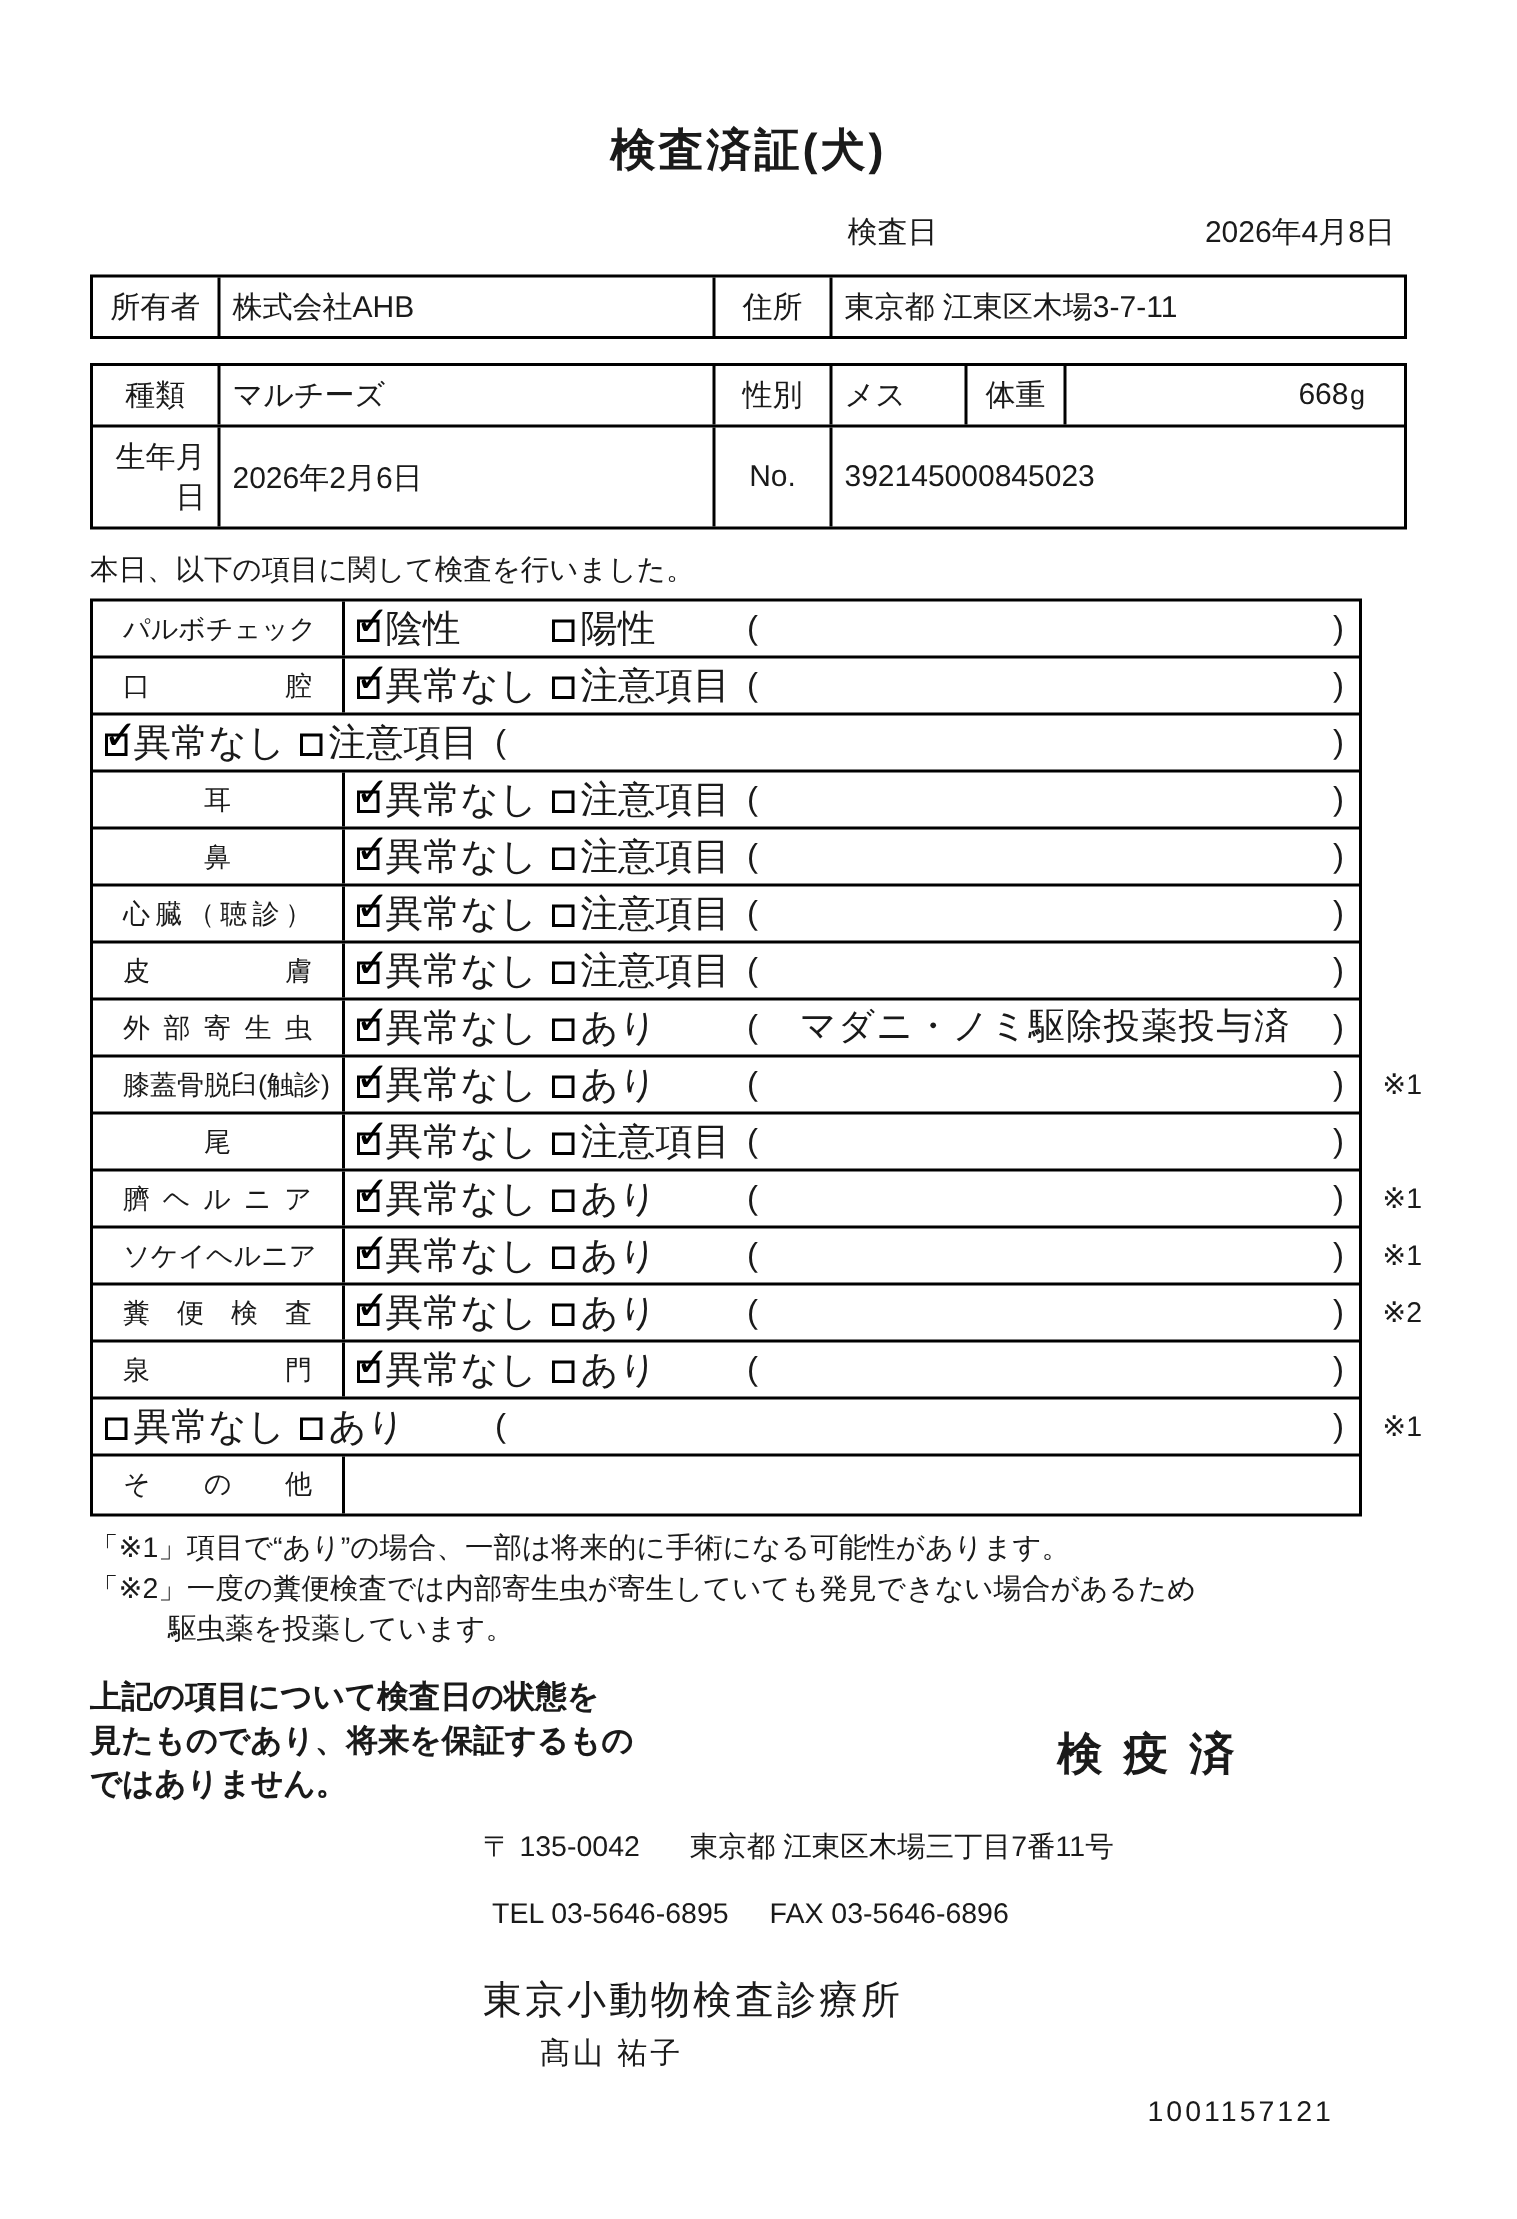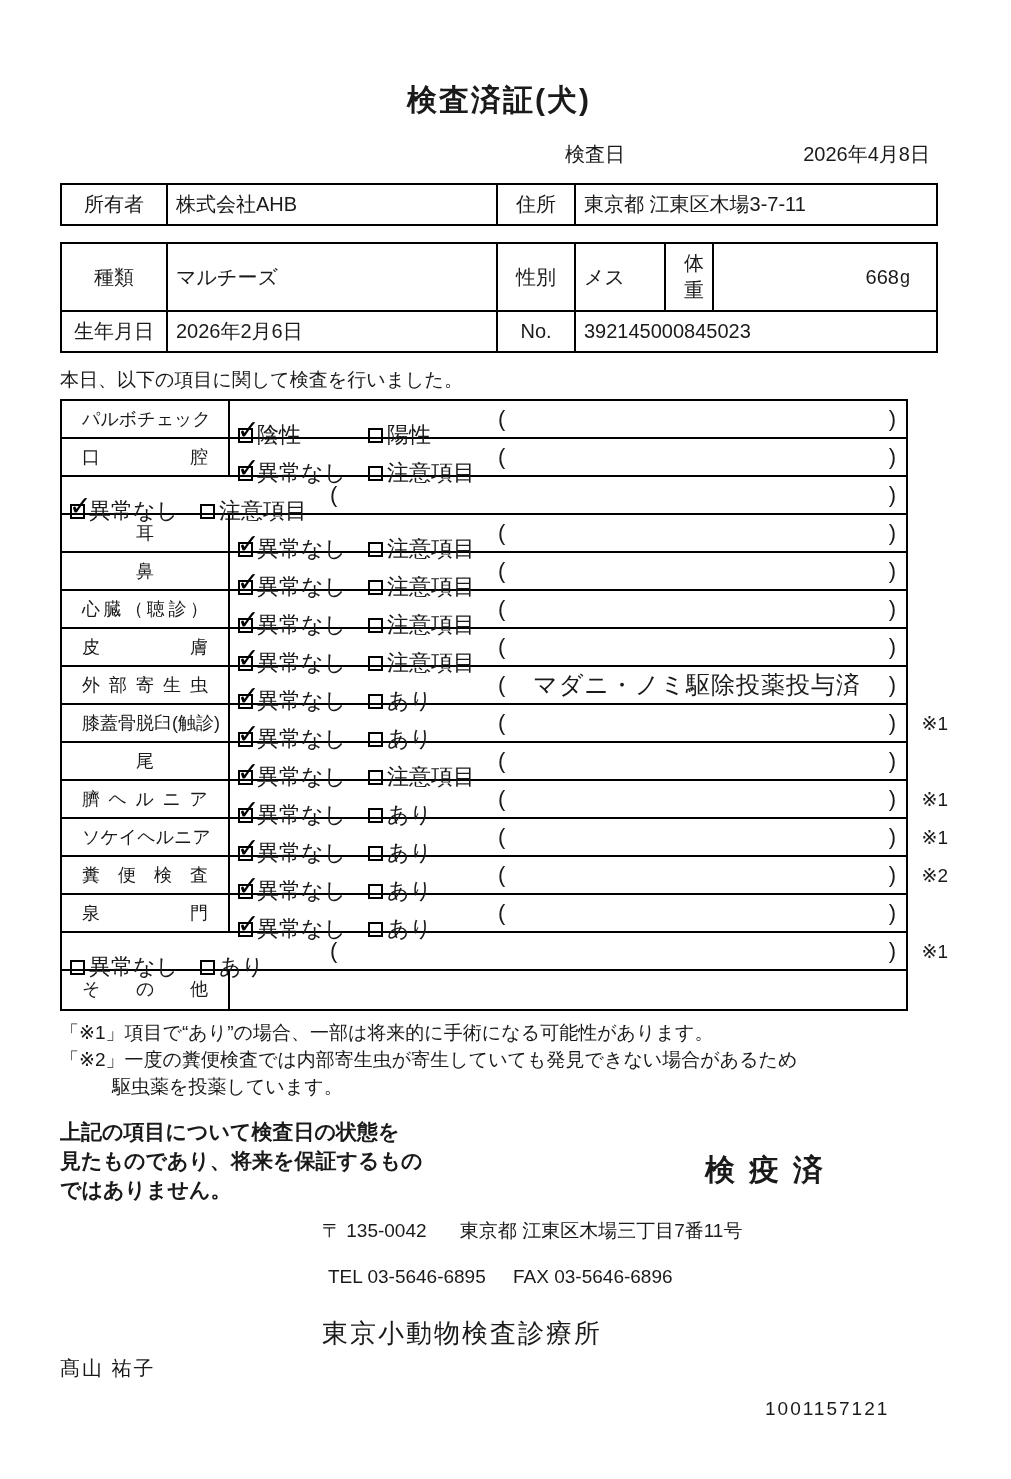--- a/index.html
+++ b/index.html
@@ -18,40 +18,40 @@
   .date-value { position:absolute; right:8px; top:0; }
 
   .hdr-table { display:flex; width:878px; border:2px solid #000; font-size:20px; }
   .hdr-table + .hdr-table-stack { margin-top:16px;text-align:right; }
   .hdr-row { display:flex; width:100%; }
   .hdr-table-stack { width:878px; border:2px solid #000; font-size:20px; }
   .hdr-table-stack .hdr-row + .hdr-row { border-top:2px solid #000; }
   .hcell { padding:6px 8px; min-height:34px; display:flex; align-items:center; }
   .hcell + .hcell { border-left:2px solid #000; }
   .hcell.lab { justify-content:center; }
-  .w-103 { width:104px; } .w-332 { width:330px; } .w-93 { width:78px; }
-  .w-350 { flex:1; } .w-90 { width:90px; } .w-66 { width:48px; }
+  .w-103 { width:83px; } .w-332 { width:330px; } .w-93 { width:78px; }
+  .w-350 { flex:1; } .w-90 { width:90px; } .w-66 { width:66px; }
   .weight-cell { flex:1; justify-content:flex-end; padding-right:26px; gap:1px; }
   .weight-cell .unit { font-size:18px; }
   .owner-table { margin-top:16px; }
 
   .intro { margin-top:14px; font-size:19px; }
 
   .insp-table { width:848px; border:2px solid #000; margin-top:6px; }
   .insp-row { position:relative; display:flex; height:38px; border-bottom:2px solid #000; }
   .insp-row:last-child { border-bottom:none; }
   .insp-label {
     width:168px; border-right:2px solid #000; padding:0 20px;
     font-size:18px; line-height:36px;
     text-align:justify; text-align-last:justify;
     white-space:nowrap; overflow:hidden;
   }
   .insp-label.center { text-align:center; text-align-last:center; }
   .insp-content { position:relative; flex:1; }
-  .opt { position:absolute; top:16px; line-height:36px; font-size:22px; white-space:nowrap; }
+  .opt { position:absolute; top:0; line-height:36px; font-size:25px; white-space:nowrap; }
   .opt1 { left:8px; } .opt2 { left:138px; }
   .cb { position:relative; display:inline-block; width:15px; height:15px; border:2px solid #000; margin-right:4px; vertical-align:-1px; }
   .cb.checked::after {
     content:"✓"; position:absolute; left:-3px; top:-14px;
     font-size:27px; font-weight:bold; color:#000; line-height:1;
     font-family:"DejaVu Sans",sans-serif;
   }
   .paren-area { position:absolute; left:268px; right:10px; top:0; display:flex; line-height:36px; }
   .paren-area .pp { font-size:22px; }
   .paren-text { flex:1; text-align:center; font-size:24px; letter-spacing:1px; white-space:nowrap; }
@@ -61,21 +61,21 @@
   .note-indent { margin-left:52px; }
 
   .disclaimer { position:relative; margin-top:17px; width:878px; font-size:21px; font-weight:bold; line-height:29px; }
   .stamp { position:absolute; left:645px; top:38px; font-size:30px; font-weight:bold; letter-spacing:14px; white-space:nowrap; }
 
   .postal-line { margin-top:14px; margin-left:262px; font-size:19px; }
   .postal-line .addr { margin-left:28px; }
   .tel-line { margin-top:22px; margin-left:268px; font-size:19px; }
   .tel-line .fax { margin-left:22px; }
   .clinic-name { margin-top:28px; margin-left:262px; font-size:26px; letter-spacing:2px; }
-  .doctor-name { margin-top:4px; font-size:20px; letter-spacing:2px; }
+  .doctor-name { margin-top:4px; margin-left:300px; font-size:20px; letter-spacing:2px; }
   .serial { margin-top:16px; margin-left:705px; font-size:19px; letter-spacing:2px; }
 </style>
 </head>
 <body>
 
 <div class="page">
 
   <div class="title">検査済証(犬)</div>
 
   <div class="date-row">

